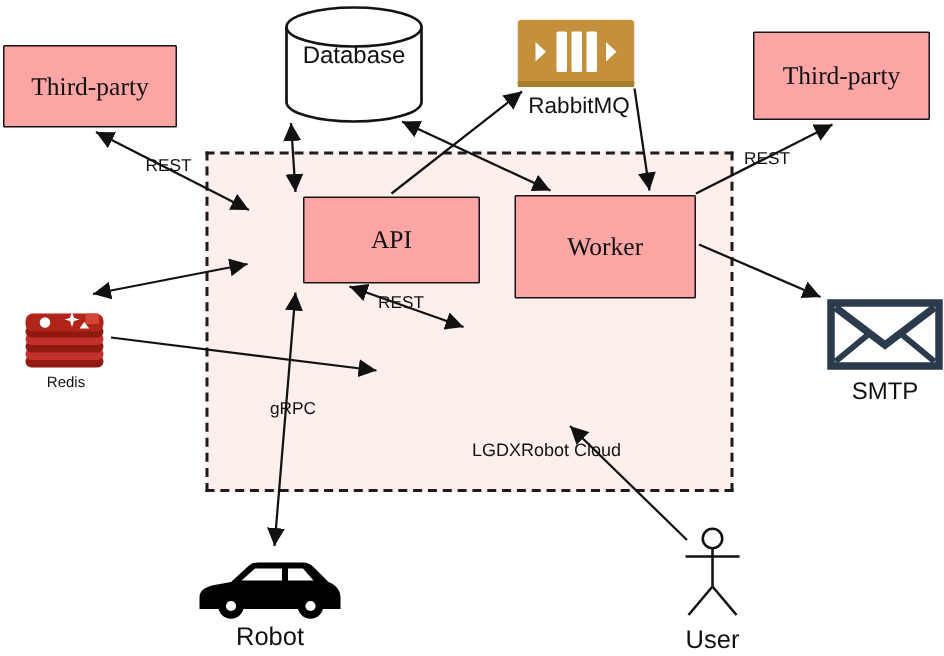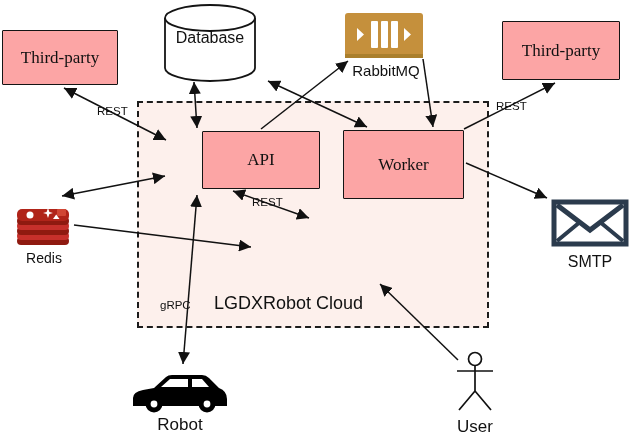--- a/index.html
+++ b/index.html
@@ -6,22 +6,22 @@
   #canvas{
     position:relative;width:629px;height:437px;background:#ffffff;
     font-family:"Liberation Sans","DejaVu Sans",sans-serif;color:#111;
     overflow:hidden;
   }
   .cloud{
     position:absolute;left:137px;top:101px;width:352px;height:227px;
     background:#fdf0ec;border:2px dashed #1c1c1c;box-sizing:border-box;z-index:1;
   }
   .cloud-label{
-    position:absolute;left:214px;top:293px;width:200px;text-align:left;
-    font-size:18px;z-index:3;
+    position:absolute;left:214px;top:293px;width:200px;text-align:right;
+    font-size:12px;z-index:3;
   }
   #edges{position:absolute;left:0;top:0;width:629px;height:437px;z-index:2;}
   .box{
     position:absolute;background:#fca5a5;border:1.6px solid #141414;border-radius:1px;
     box-sizing:border-box;display:flex;align-items:center;justify-content:center;
     font-size:17px;z-index:3;font-family:Liberation Serif, serif;
   }
   .iconwrap{position:absolute;z-index:3;line-height:0;}
   .caption{position:absolute;z-index:3;text-align:center;}
   .edge-label{
@@ -57,36 +57,36 @@
       <line x1="74" y1="225" x2="251" y2="247" marker-end="url(#ah)"></line>
       <line x1="233" y1="191" x2="309" y2="218" marker-start="url(#ah)" marker-end="url(#ah)"></line>
       <line x1="197" y1="195" x2="183" y2="364" marker-start="url(#ah)" marker-end="url(#ah)"></line>
       <line x1="458" y1="360" x2="380" y2="284" marker-end="url(#ah)"></line>
     </g>
   </svg>
 
   <div class="edge-label" style="left:97px;top:105px;">REST</div>
   <div class="edge-label" style="left:496px;top:100px;">REST</div>
   <div class="edge-label" style="left:252px;top:196px;">REST</div>
-  <div class="edge-label" style="left:160px;top:267px;margin-top:32px;">gRPC</div>
+  <div class="edge-label" style="left:180px;top:267px;">gRPC</div>
 
   <div class="box" style="left:2px;top:30px;width:116px;height:55px;">
     <span>Third-party</span>
   </div>
   <div class="box" style="left:502px;top:21px;width:118px;height:59px;">
     <span>Third-party</span>
   </div>
   <div class="box" style="left:170px;top:131px;width:118px;height:58px;margin-left:32px;">
     <span>API</span>
   </div>
   <div class="box" style="left:343px;top:130px;width:121px;height:69px;">
     <span>Worker</span>
   </div>
 
-  <div class="iconwrap" style="left:159px;top:2px;width:102px;height:84px;">
+  <div class="iconwrap" style="left:185px;top:2px;width:102px;height:84px;">
     <svg width="102" height="84" viewBox="0 0 102 84">
       <path d="M6 16 v50 a45 13 0 0 0 90 0 v-50" fill="#fff" stroke="#141414" stroke-width="1.8"></path>
       <ellipse cx="51" cy="16" rx="45" ry="13" fill="#fff" stroke="#141414" stroke-width="1.8"></ellipse>
     </svg>
     <div class="db-label">Database</div>
   </div>
 
   <div class="iconwrap" style="left:345px;top:13px;">
     <svg width="78" height="45" viewBox="0 0 78 45">
       <rect x="0" y="0" width="78" height="45" rx="3" fill="#c5903c"></rect>
@@ -107,21 +107,21 @@
       <rect x="2" y="27" width="52" height="8" rx="4" fill="#8f1a10"></rect>
       <rect x="2" y="22" width="52" height="8" rx="4" fill="#c6302b"></rect>
       <rect x="2" y="17" width="52" height="8" rx="4" fill="#8f1a10"></rect>
       <rect x="2" y="9" width="52" height="12" rx="5" fill="#b02419"></rect>
       <rect x="42" y="9" width="9" height="7" rx="1" fill="#d14634"></rect>
       <circle cx="15" cy="15" r="3.5" fill="#fff"></circle>
       <polygon points="33,8 34.4,12 38,13 34.4,14 33,18 31.6,14 28,13 31.6,12" fill="#fff"></polygon>
       <polygon points="38,19 44.5,19 41.2,14.5" fill="#fff"></polygon>
     </svg>
   </div>
-  <div class="caption" style="left:14px;top:250px;width:60px;font-size:14px;">Redis</div>
+  <div class="caption" style="left:14px;top:250px;width:60px;font-size:10px;">Redis</div>
 
   <div class="iconwrap" style="left:551px;top:199px;">
     <svg width="78" height="48" viewBox="0 0 78 48">
       <rect x="3" y="3" width="72" height="42" fill="#fff" stroke="#2b3b4d" stroke-width="5"></rect>
       <path d="M6 6 L39 31 L72 6" fill="none" stroke="#2b3b4d" stroke-width="5"></path>
       <path d="M6 42 L29 23 M72 42 L49 23" fill="none" stroke="#2b3b4d" stroke-width="4"></path>
     </svg>
   </div>
   <div class="caption" style="left:551px;top:253px;width:78px;font-size:16px;">SMTP</div>
 

